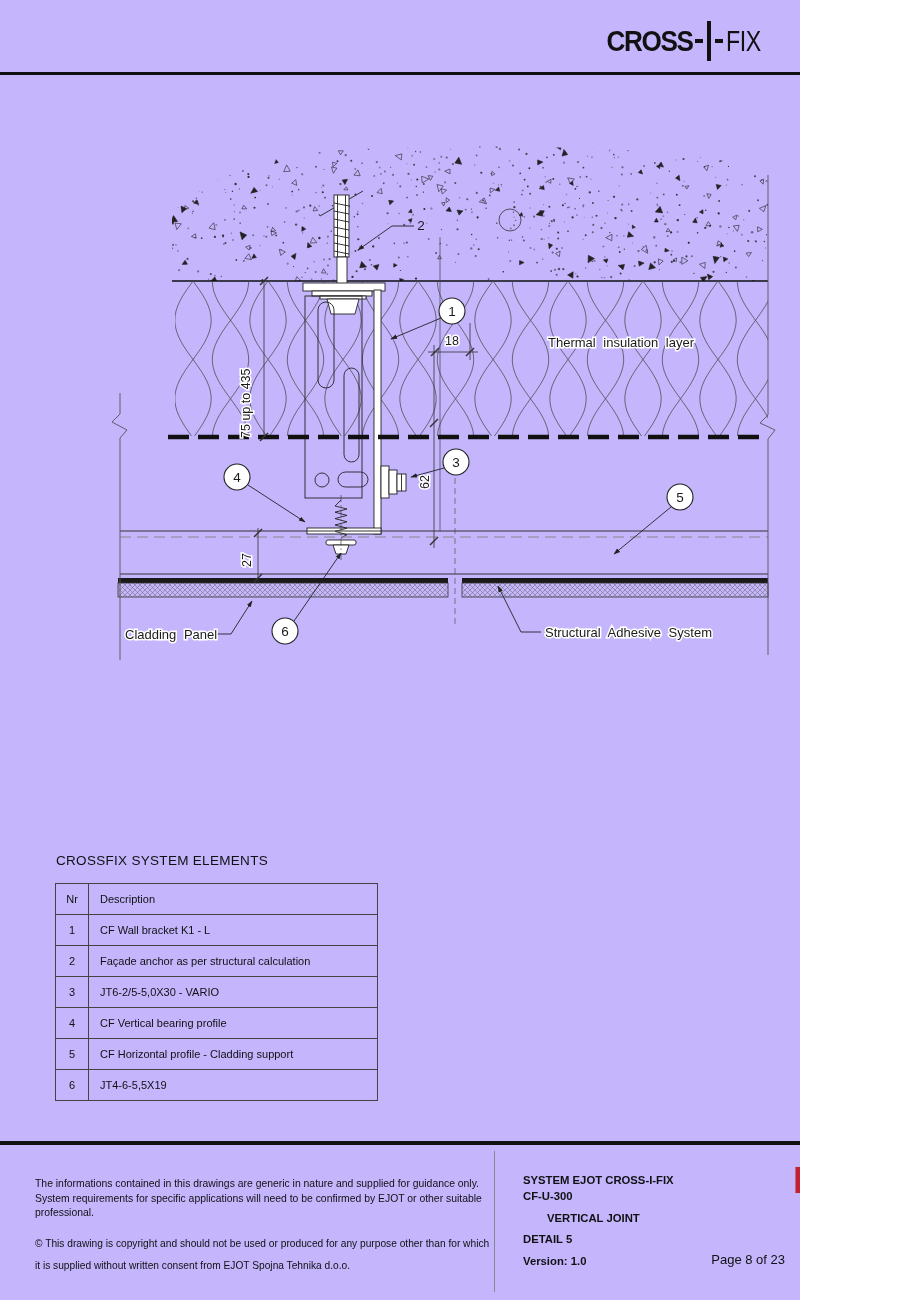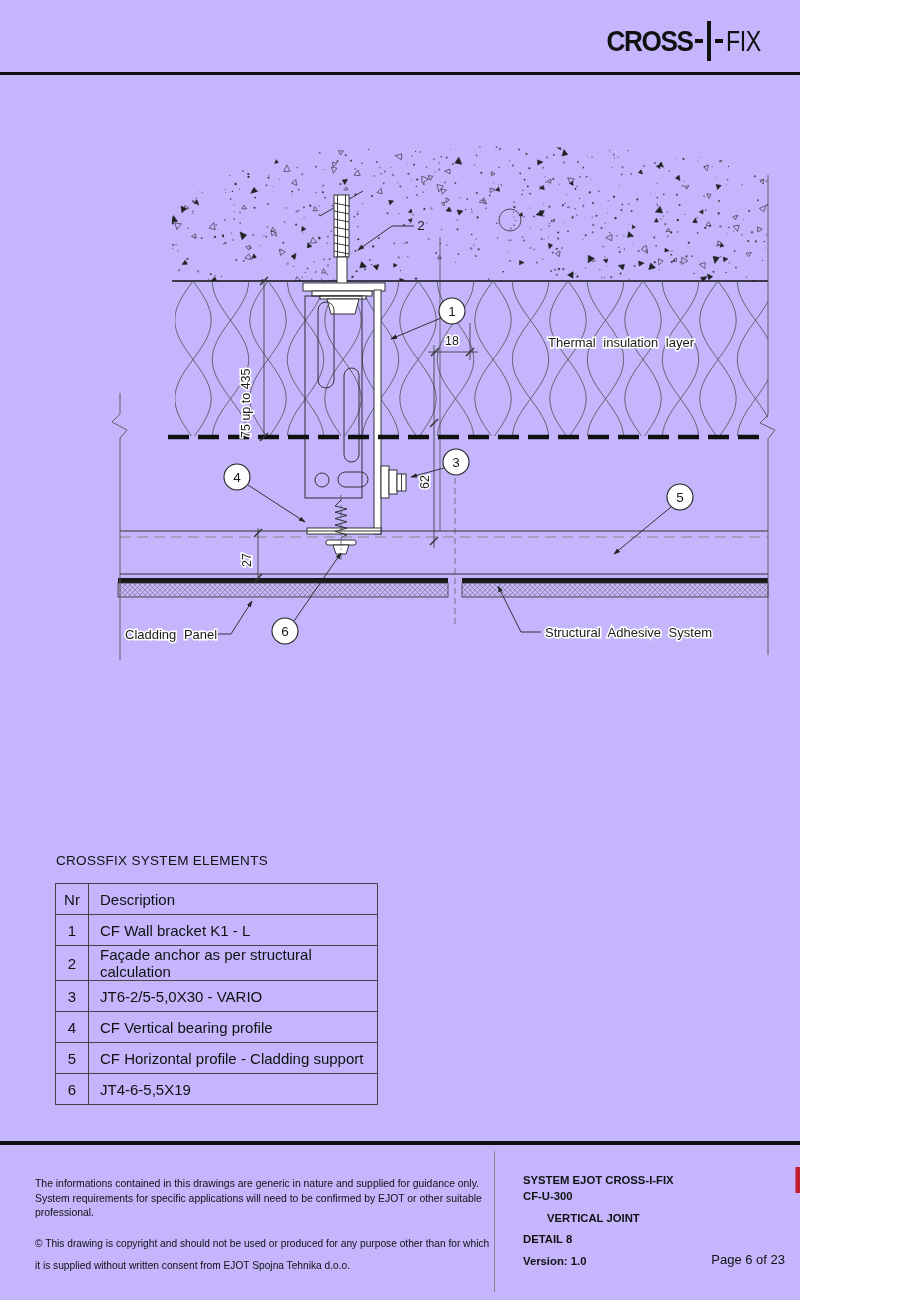--- a/index.html
+++ b/index.html
@@ -12,21 +12,21 @@
   .hrule{position:absolute;left:0;right:0;top:72px;height:3px;background:#111;}
   .detail-id{position:absolute;top:118px;left:852px;font-size:33px;font-weight:700;}
   
   .draw{position:absolute;left:0;top:140px;}
   svg text{font-family:"Liberation Sans",sans-serif;fill:#1a1a1a;}
   svg text.lbl{font-size:13px;word-spacing:4px;paint-order:stroke;stroke:#fff;stroke-width:3px;}
   svg text.dim{font-size:12.5px;paint-order:stroke;stroke:#fff;stroke-width:3px;}
   svg text.co{font-size:13.5px;}
   
   .tbl-title{position:absolute;left:56px;top:853px;font-size:13.5px;letter-spacing:.3px;}
-  table.elements{position:absolute;left:55px;top:883px;width:323px;border-collapse:collapse;font-size:15px;padding-left:48px;}
+  table.elements{position:absolute;left:55px;top:883px;width:323px;border-collapse:collapse;font-size:11px;padding-left:48px;}
   table.elements td,table.elements th{border:1px solid #444;height:30px;padding:0 0 0 11px;text-align:left;font-weight:400;vertical-align:middle;}
   table.elements .nr{width:32px;text-align:center;padding:0;}
   
   .note{position:absolute;left:496px;top:1032px;width:250px;font-size:12.5px;line-height:17px;}
   
   .frule{position:absolute;left:0;right:0;top:1141px;height:4px;background:#111;}
   .fdiv{position:absolute;left:494px;top:1151px;height:141px;width:1px;background:#888;}
   .f-disclaimer{position:absolute;left:35px;top:1167px;width:458px;font-size:10.4px;font-weight:400;line-height:14.3px;}
   .f-copy{position:absolute;left:35px;top:1223px;width:458px;font-size:10.2px;line-height:22px;}
   .f-prod{position:absolute;left:35px;top:1263px;font-size:10.2px;white-space:nowrap;}
@@ -913,17 +913,17 @@
 
   <div class="frule"></div>
   <div class="fdiv"></div>
   <p class="f-disclaimer">The informations contained in this drawings are generic in nature and supplied for guidance only. System requirements for specific applications will need to be confirmed by EJOT or other suitable professional.</p>
   <p class="f-copy"><span>©</span> <span>This drawing is copyright and should not be used or produced for any purpose other than for which it is supplied without written consent from EJOT Spojna Tehnika d.o.o.</span></p>
   <div class="f-sys">
     <div>SYSTEM EJOT CROSS-I-FIX</div>
     <div>CF-U-300</div>
   </div>
   <div class="f-joint">VERTICAL JOINT</div>
-  <div class="f-detail">DETAIL 8</div>
+  <div class="f-detail">DETAIL 5</div>
   <div class="f-version">Version: 1.0</div>
   <div class="ejot" style="color: rgb(195, 32, 50);"><span>EJOT</span><sup>®</sup></div>
-  <div class="f-page">Page 6 of 23</div>
+  <div class="f-page">Page 8 of 23</div>
 </div>
 
 </body></html>

